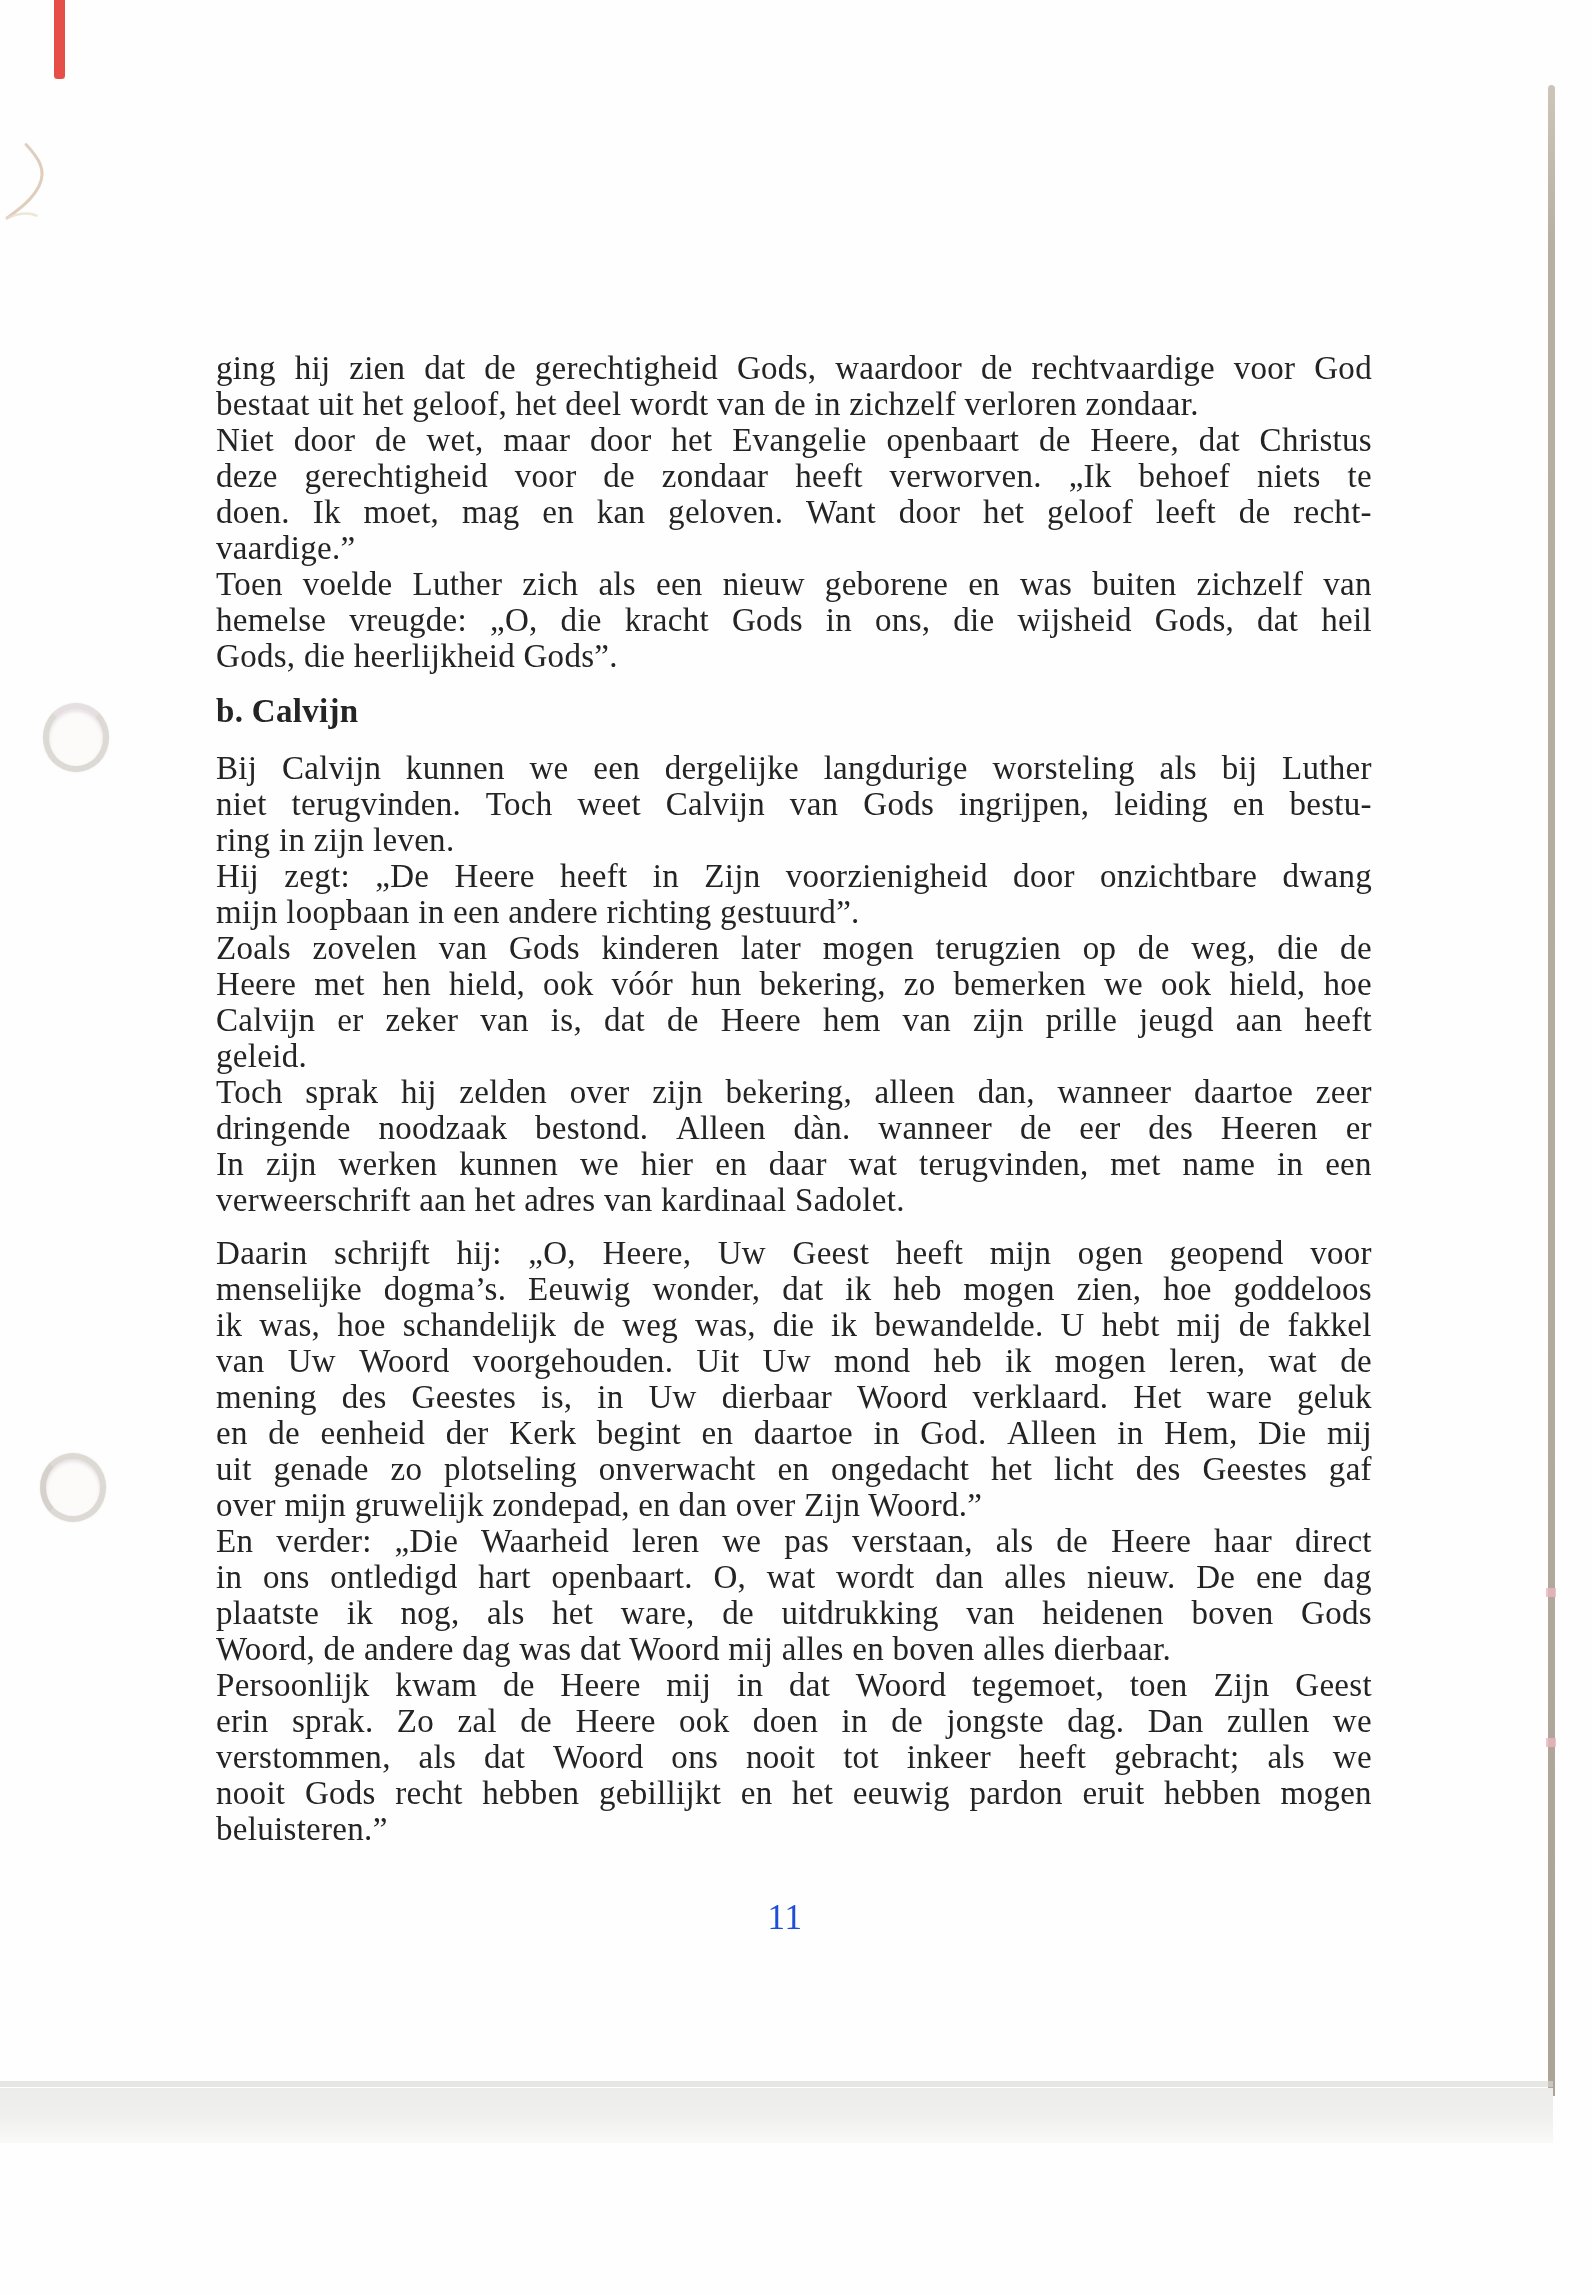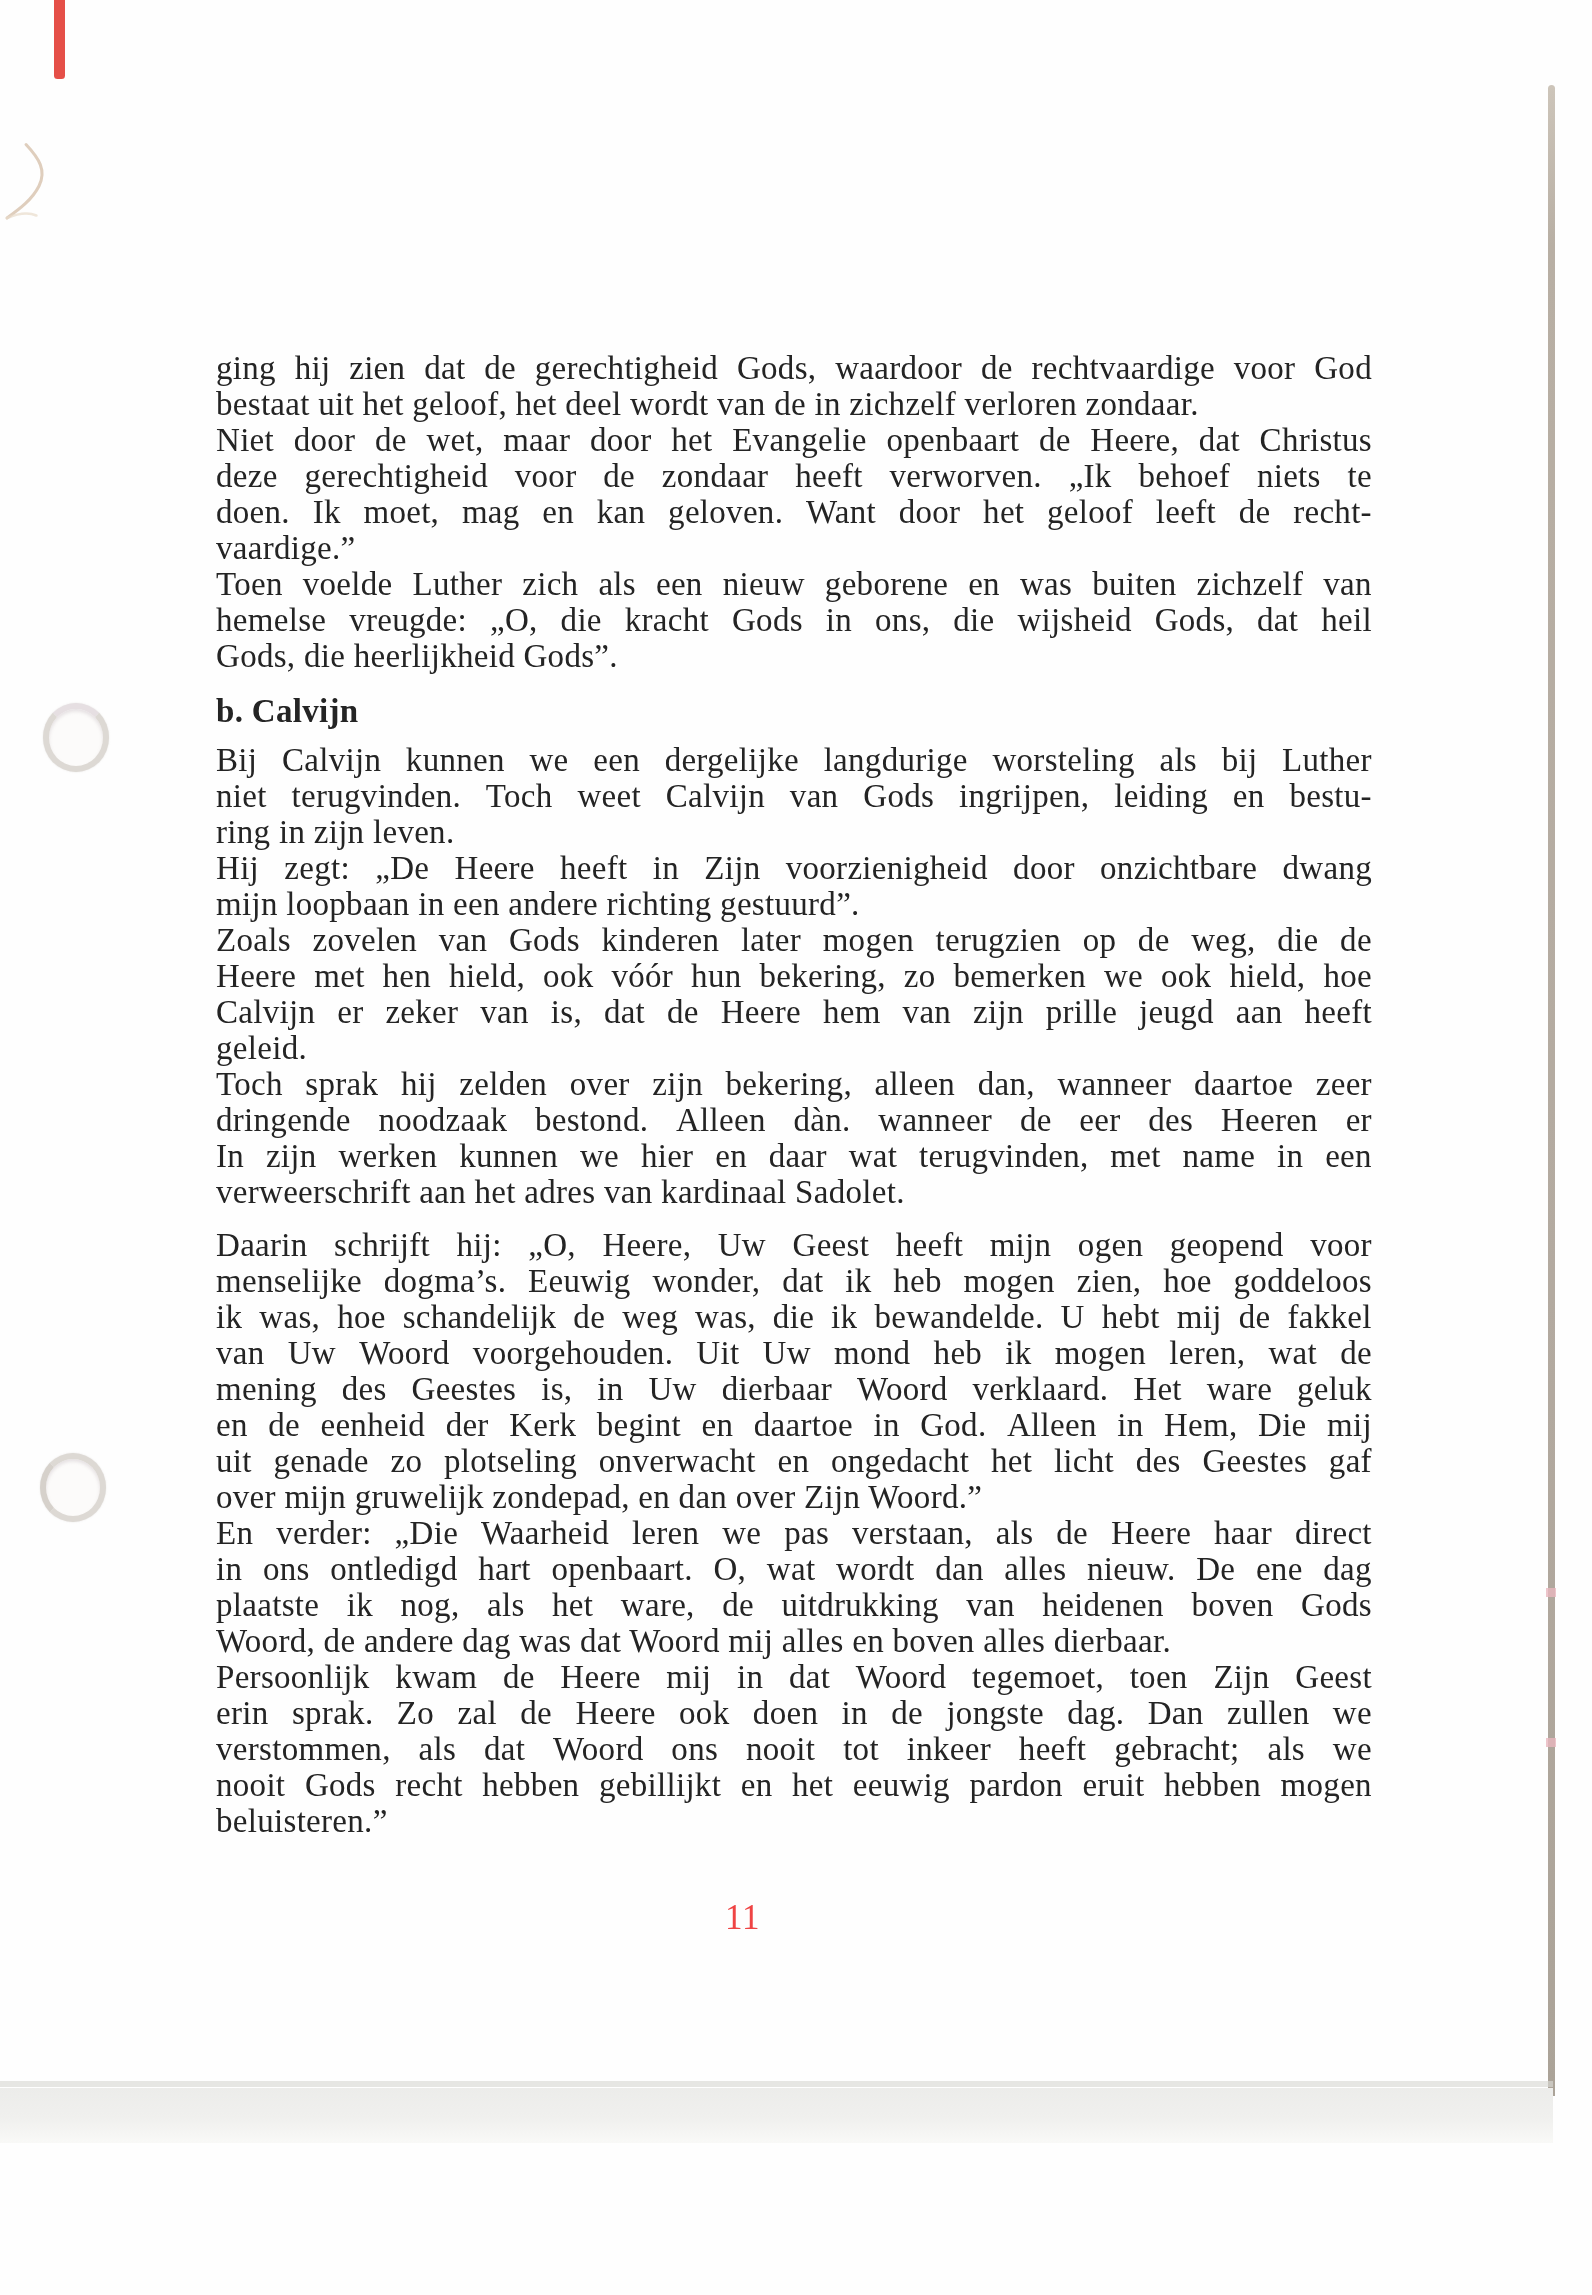--- a/index.html
+++ b/index.html
@@ -20,21 +20,21 @@
     height:36px;line-height:36px;font-size:33px;
     white-space:pre;letter-spacing:0.3px;
     text-rendering:optimizeLegibility;
   }
   .line.just{display:flex;justify-content:space-between;}
   .line.just span{display:inline-block;}
   .line.head{font-weight:700;}
 
   .page-number{
     position:absolute;left:725px;top:1899px;width:78px;
-    text-align:left;font-size:35px;line-height:38px;color:#ef4444;
+    text-align:right;font-size:35px;line-height:38px;color:#1d4ed8;
     letter-spacing:0.9px;
   }
 
   
   .red-edge-mark{
     position:absolute;left:54px;top:0;width:11.2px;height:79px;
     background:#e03028;opacity:.85;border-radius:0 0 3.5px 3.5px;
   }
   .pen-curl-mark{position:absolute;left:0;top:129px;}
   .punch-hole{
@@ -90,21 +90,21 @@
       <div class="line just"><span>ging</span><span>hij</span><span>zien</span><span>dat</span><span>de</span><span>gerechtigheid</span><span>Gods,</span><span>waardoor</span><span>de</span><span>rechtvaardige</span><span>voor</span><span>God</span></div>
       <div class="line">bestaat uit het geloof, het deel wordt van de in zichzelf verloren zondaar.</div>
       <div class="line just"><span>Niet</span><span>door</span><span>de</span><span>wet,</span><span>maar</span><span>door</span><span>het</span><span>Evangelie</span><span>openbaart</span><span>de</span><span>Heere,</span><span>dat</span><span>Christus</span></div>
       <div class="line just"><span>deze</span><span>gerechtigheid</span><span>voor</span><span>de</span><span>zondaar</span><span>heeft</span><span>verworven.</span><span>„Ik</span><span>behoef</span><span>niets</span><span>te</span></div>
       <div class="line just"><span>doen.</span><span>Ik</span><span>moet,</span><span>mag</span><span>en</span><span>kan</span><span>geloven.</span><span>Want</span><span>door</span><span>het</span><span>geloof</span><span>leeft</span><span>de</span><span>recht-</span></div>
       <div class="line">vaardige.”</div>
       <div class="line just"><span>Toen</span><span>voelde</span><span>Luther</span><span>zich</span><span>als</span><span>een</span><span>nieuw</span><span>geborene</span><span>en</span><span>was</span><span>buiten</span><span>zichzelf</span><span>van</span></div>
       <div class="line just"><span>hemelse</span><span>vreugde:</span><span>„O,</span><span>die</span><span>kracht</span><span>Gods</span><span>in</span><span>ons,</span><span>die</span><span>wijsheid</span><span>Gods,</span><span>dat</span><span>heil</span></div>
       <div class="line">Gods, die heerlijkheid Gods”.</div>
       <div class="line head" style="margin-top: 19px;">b. Calvijn</div>
-      <div class="line just" style="margin-top: 13px;"><span>Bij</span><span>Calvijn</span><span>kunnen</span><span>we</span><span>een</span><span>dergelijke</span><span>langdurige</span><span>worsteling</span><span>als</span><span>bij</span><span>Luther</span></div>
+      <div class="line just" style="margin-top: 21px;"><span>Bij</span><span>Calvijn</span><span>kunnen</span><span>we</span><span>een</span><span>dergelijke</span><span>langdurige</span><span>worsteling</span><span>als</span><span>bij</span><span>Luther</span></div>
       <div class="line just"><span>niet</span><span>terugvinden.</span><span>Toch</span><span>weet</span><span>Calvijn</span><span>van</span><span>Gods</span><span>ingrijpen,</span><span>leiding</span><span>en</span><span>bestu-</span></div>
       <div class="line">ring in zijn leven.</div>
       <div class="line just"><span>Hij</span><span>zegt:</span><span>„De</span><span>Heere</span><span>heeft</span><span>in</span><span>Zijn</span><span>voorzienigheid</span><span>door</span><span>onzichtbare</span><span>dwang</span></div>
       <div class="line">mijn loopbaan in een andere richting gestuurd”.</div>
       <div class="line just"><span>Zoals</span><span>zovelen</span><span>van</span><span>Gods</span><span>kinderen</span><span>later</span><span>mogen</span><span>terugzien</span><span>op</span><span>de</span><span>weg,</span><span>die</span><span>de</span></div>
       <div class="line just"><span>Heere</span><span>met</span><span>hen</span><span>hield,</span><span>ook</span><span>vóór</span><span>hun</span><span>bekering,</span><span>zo</span><span>bemerken</span><span>we</span><span>ook</span><span>hield,</span><span>hoe</span></div>
       <div class="line just"><span>Calvijn</span><span>er</span><span>zeker</span><span>van</span><span>is,</span><span>dat</span><span>de</span><span>Heere</span><span>hem</span><span>van</span><span>zijn</span><span>prille</span><span>jeugd</span><span>aan</span><span>heeft</span></div>
       <div class="line">geleid.</div>
       <div class="line just"><span>Toch</span><span>sprak</span><span>hij</span><span>zelden</span><span>over</span><span>zijn</span><span>bekering,</span><span>alleen</span><span>dan,</span><span>wanneer</span><span>daartoe</span><span>zeer</span></div>
       <div class="line just"><span>dringende</span><span>noodzaak</span><span>bestond.</span><span>Alleen</span><span>dàn.</span><span>wanneer</span><span>de</span><span>eer</span><span>des</span><span>Heeren</span><span>er</span></div>

